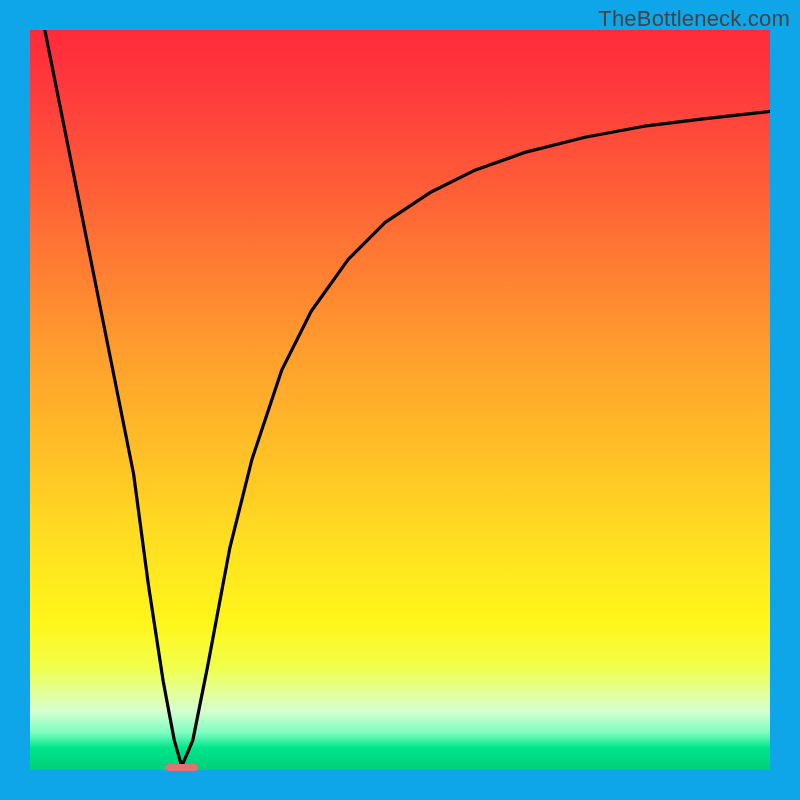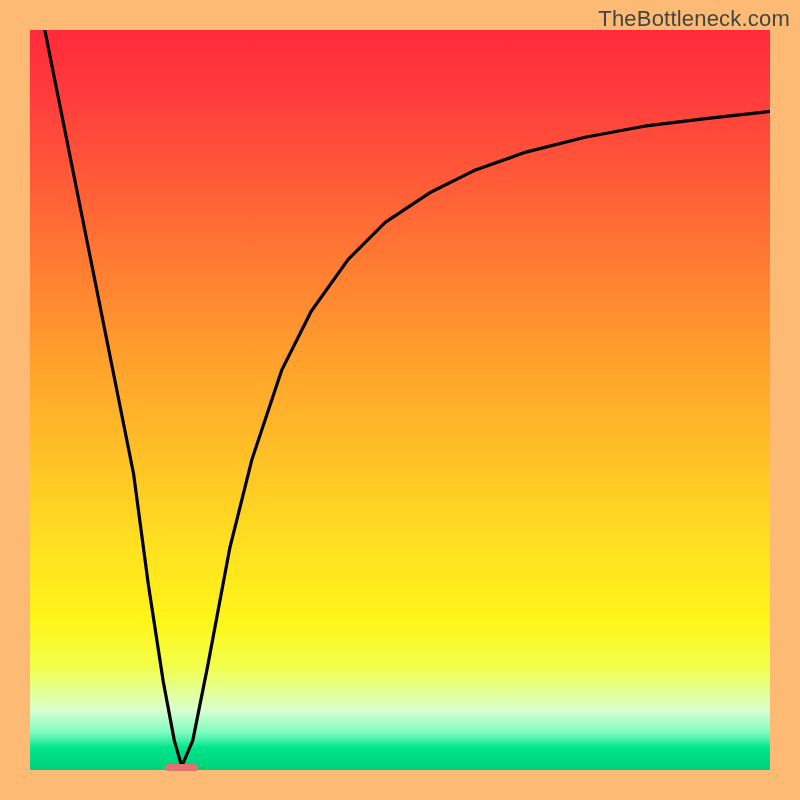--- a/index.html
+++ b/index.html
@@ -8,21 +8,21 @@
     width: 800px;
     height: 800px;
     overflow: hidden;
     background: #000;
     font-family: Arial, Helvetica, sans-serif;
   }
   .frame {
     position: relative;
     width: 800px;
     height: 800px;
-    background: #fdba74;
+    background: #0ea5e9;
   }
   .plot {
     position: absolute;
     left: 30px;
     top: 30px;
     width: 740px;
     height: 740px;
     background: linear-gradient(to bottom,
       #ff2b3a 0%,
       #ff3a3c 8%,

